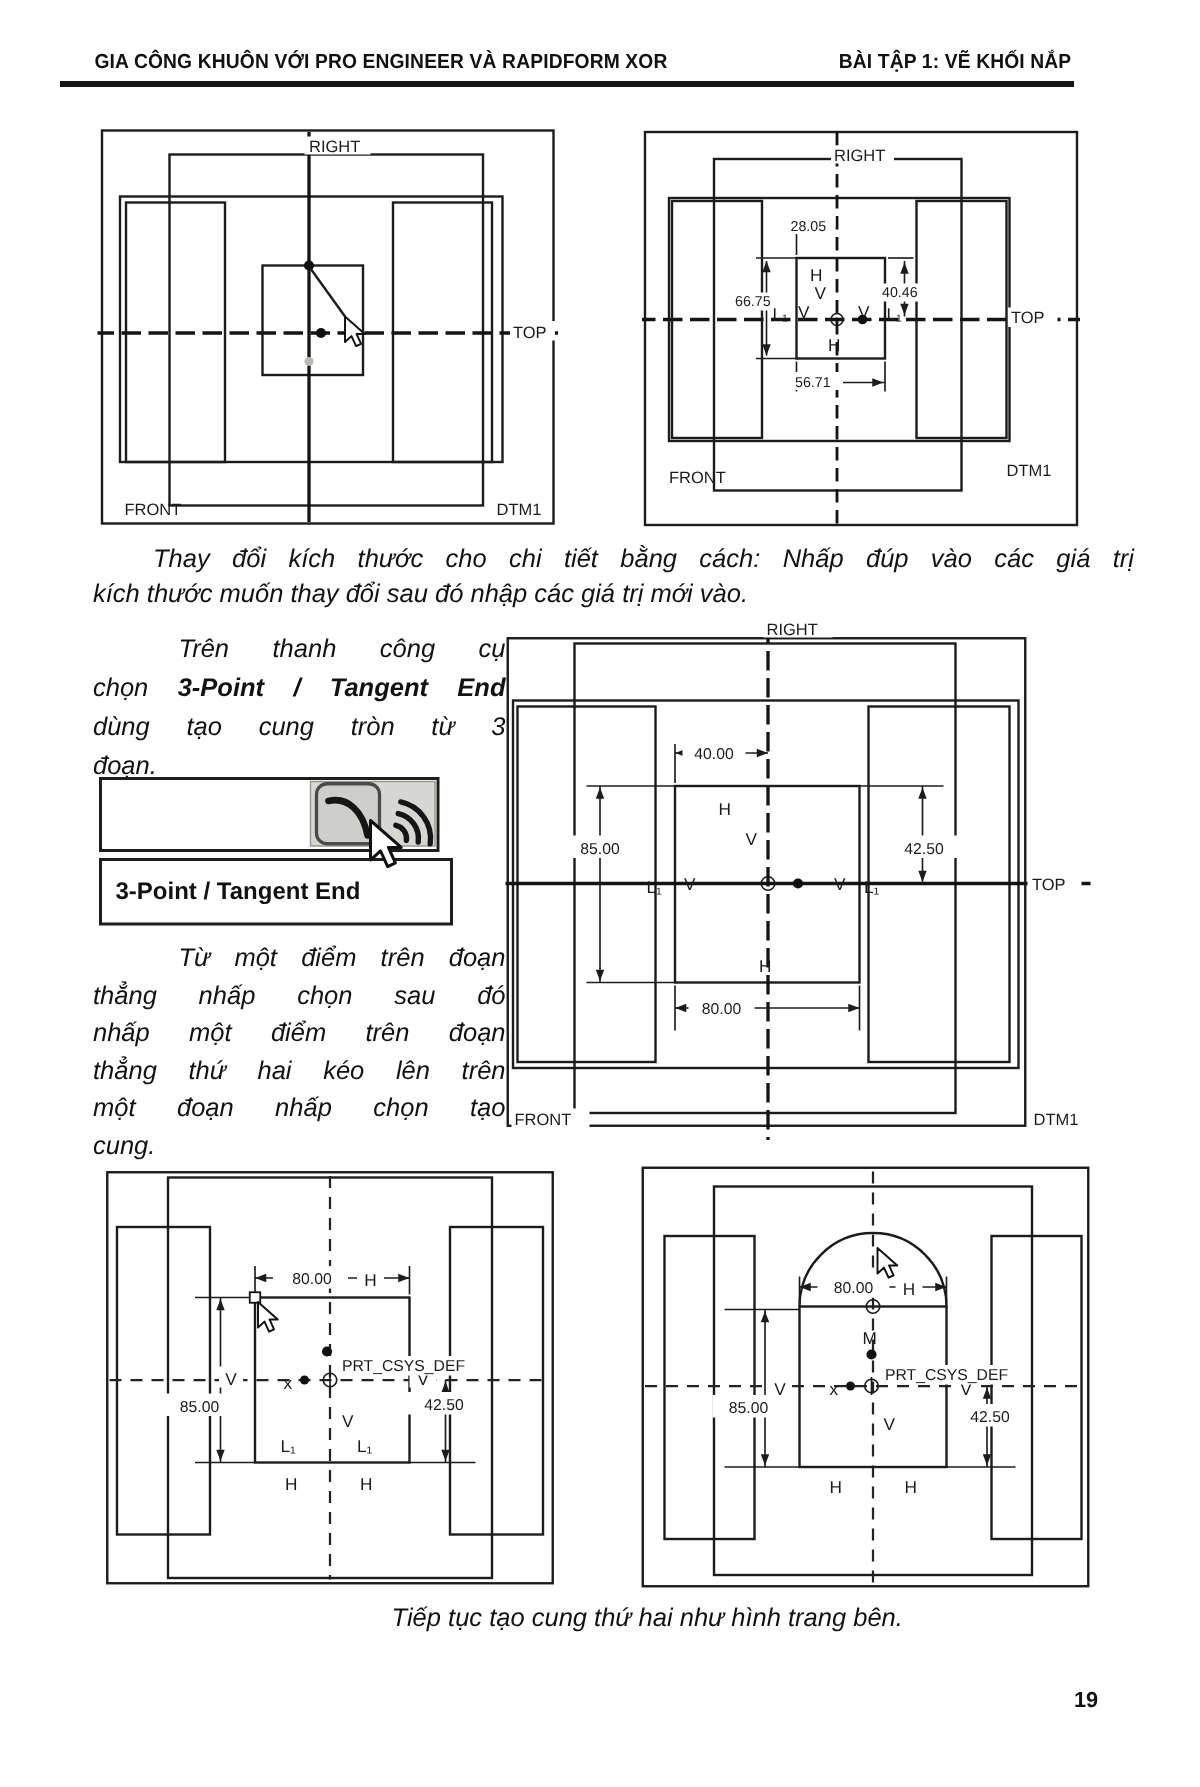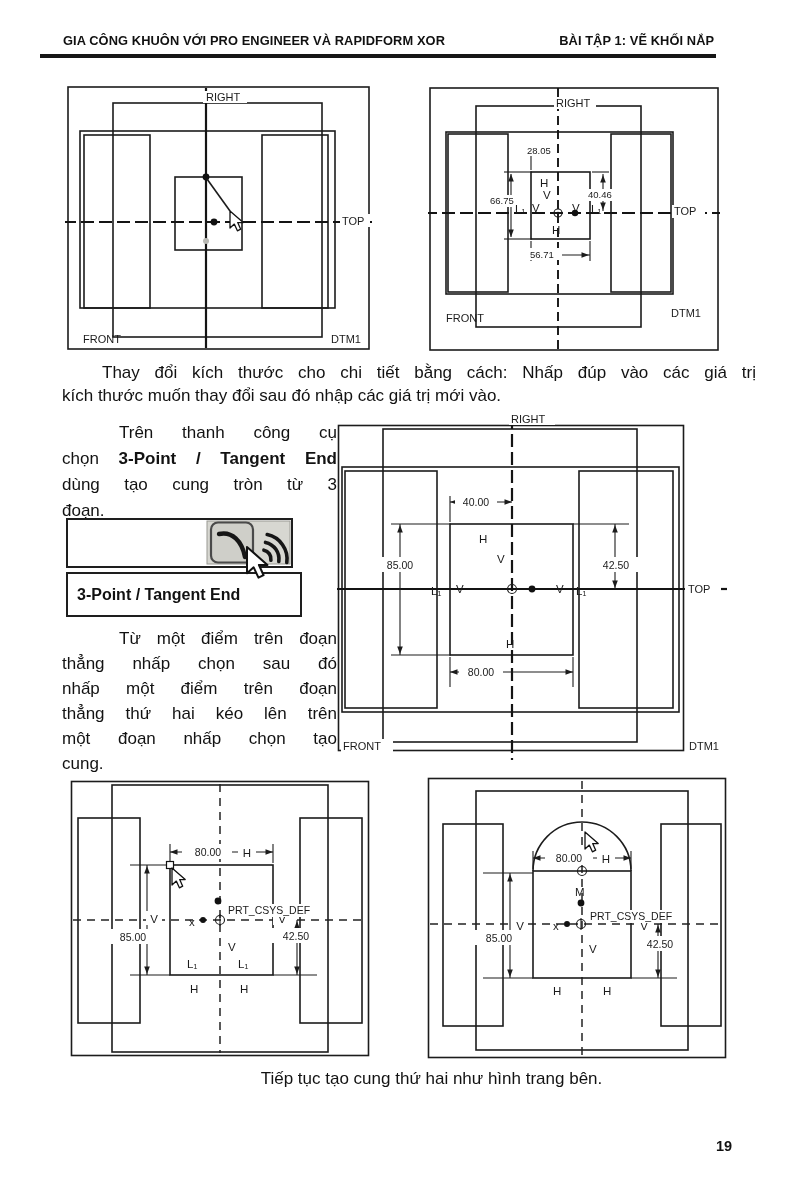--- a/index.html
+++ b/index.html
@@ -8,42 +8,42 @@
   .abs{position:absolute;}
 
   
   .hdr{position:absolute;top:33px;font-weight:bold;font-size:13.5px;white-space:nowrap;letter-spacing:.1px;color:#111;}
   .hdr-left{left:63px;transform:scaleX(.95);transform-origin:0 50%;}
   .hdr-right{right:86px;transform:scaleX(.95);transform-origin:100% 50%;}
   .hdr-rule{position:absolute;left:40px;top:54px;width:676px;height:3.5px;background:#161616;}
 
   
   .para{position:absolute;font-size:17px;color:#121212;}
-  .para .row{text-align:justify;}
+  .para .row{text-align:justify;font-style:italic;}
   .para .row.just{text-align-last:justify;}
   .lh23 .row{line-height:23px;} .lh26 .row{line-height:26px;} .lh25 .row{line-height:25px;}
 
   
   .toolbar-box{position:absolute;left:66px;top:518px;width:223px;height:46px;border:2px solid #1e1e1e;background:#fff;}
   .tool-label-box{position:absolute;left:66px;top:572px;width:223px;height:41px;border:2px solid #1e1e1e;background:#fff;
                   display:flex;align-items:center;padding-left:9px;font-size:16px;font-weight:bold;color:#111;}
   .tool-icons{position:absolute;left:66px;top:518px;z-index:3;}
 
   
   svg text{font-family:"Liberation Sans","DejaVu Sans",sans-serif;fill:#1b1b1b;}
   .ln{fill:none;stroke:#1c1c1c;stroke-width:1.6;}
   .thin{fill:none;stroke:#1c1c1c;stroke-width:1.1;}
   .cl{fill:none;stroke:#141414;stroke-width:2.2;}
   .cl-dash{fill:none;stroke:#141414;stroke-width:2.2;stroke-dasharray:13 5;}
   .cl-dash2{fill:none;stroke:#141414;stroke-width:1.9;stroke-dasharray:9 5;}
   .cl-dash3{fill:none;stroke:#232323;stroke-width:1.5;stroke-dasharray:8 6;}
   .dot{fill:#111;}
   .t11{font-size:11px;} .t10{font-size:10.5px;} .t95{font-size:9.5px;} .tdim{font-size:10.5px;} .tsym{font-size:11.5px;}
   .bg{fill:#ffffff;}
-  .pgnum{position:absolute;left:716px;top:1126px;font-size:14.5px;font-weight:bold;color:#111;margin-top:12px;}
+  .pgnum{position:absolute;left:716px;top:1126px;font-size:14.5px;font-weight:bold;color:#111;}
 </style>
 </head>
 <body>
 
 <div class="page">
 
   <svg style="position:absolute;width:0;height:0" aria-hidden="true">
     <defs>
       <path id="arr" d="M0,0 L-7.5,-2.8 L-7.5,2.8 Z" fill="#1c1c1c"></path>
       <path id="cursor" d="M0,0 L0,17 L4.3,13.1 L7.4,19.8 L10.7,18.2 L7.7,11.6 L13.2,11.6 Z" fill="#ffffff" stroke="#111" stroke-width="1.3" stroke-linejoin="round"></path>

